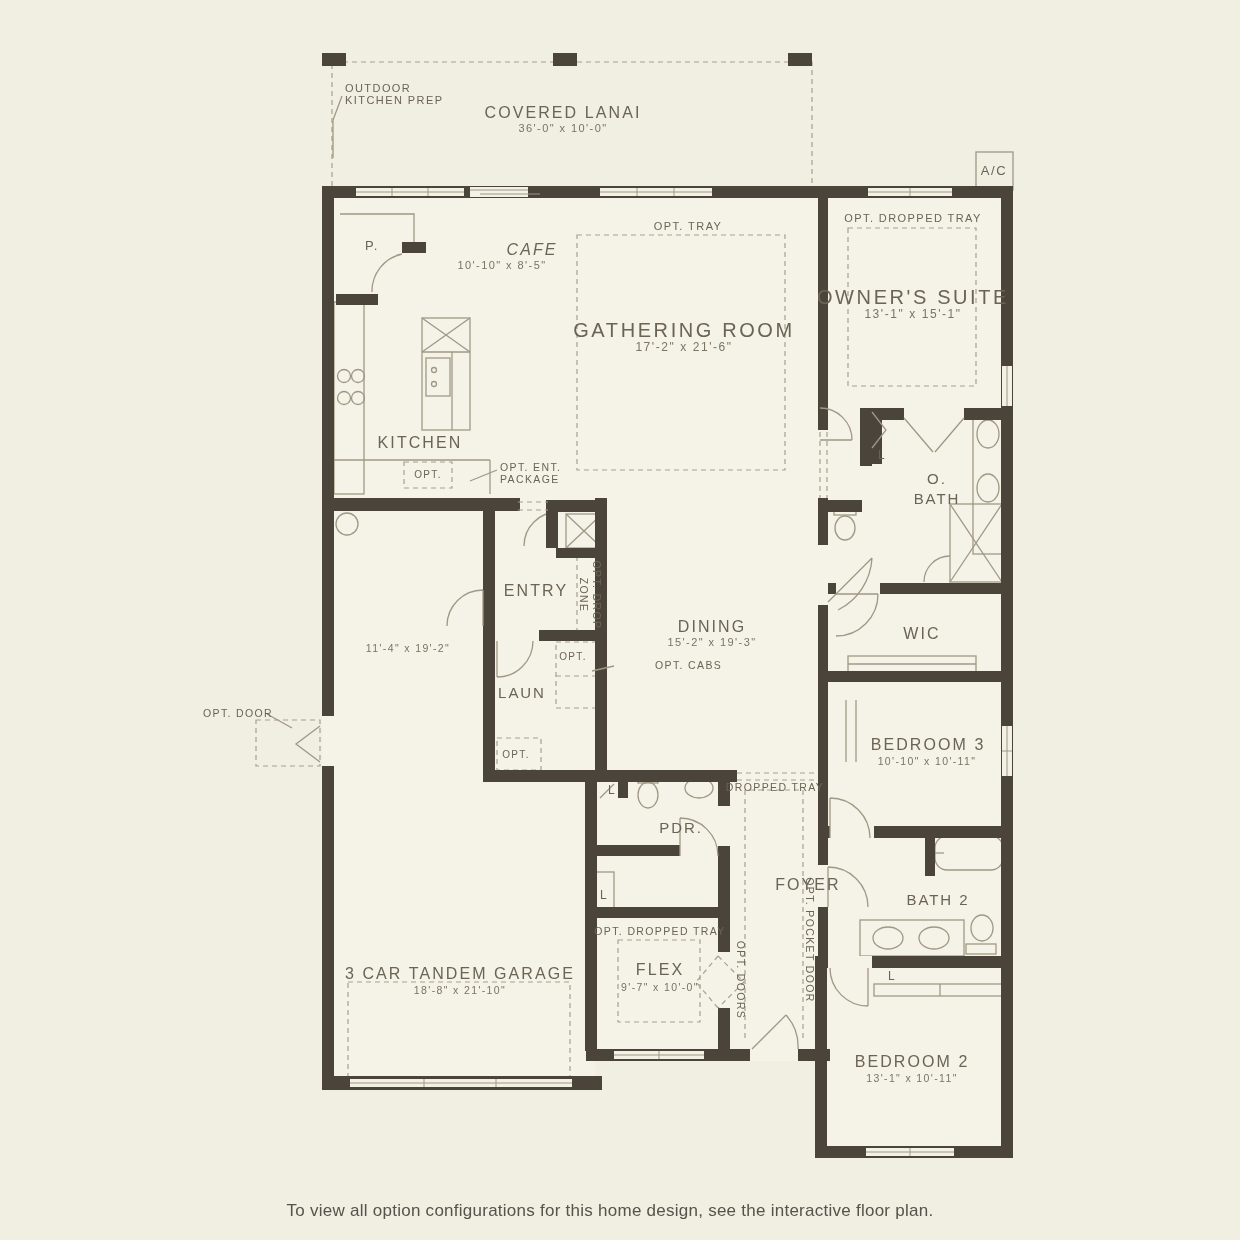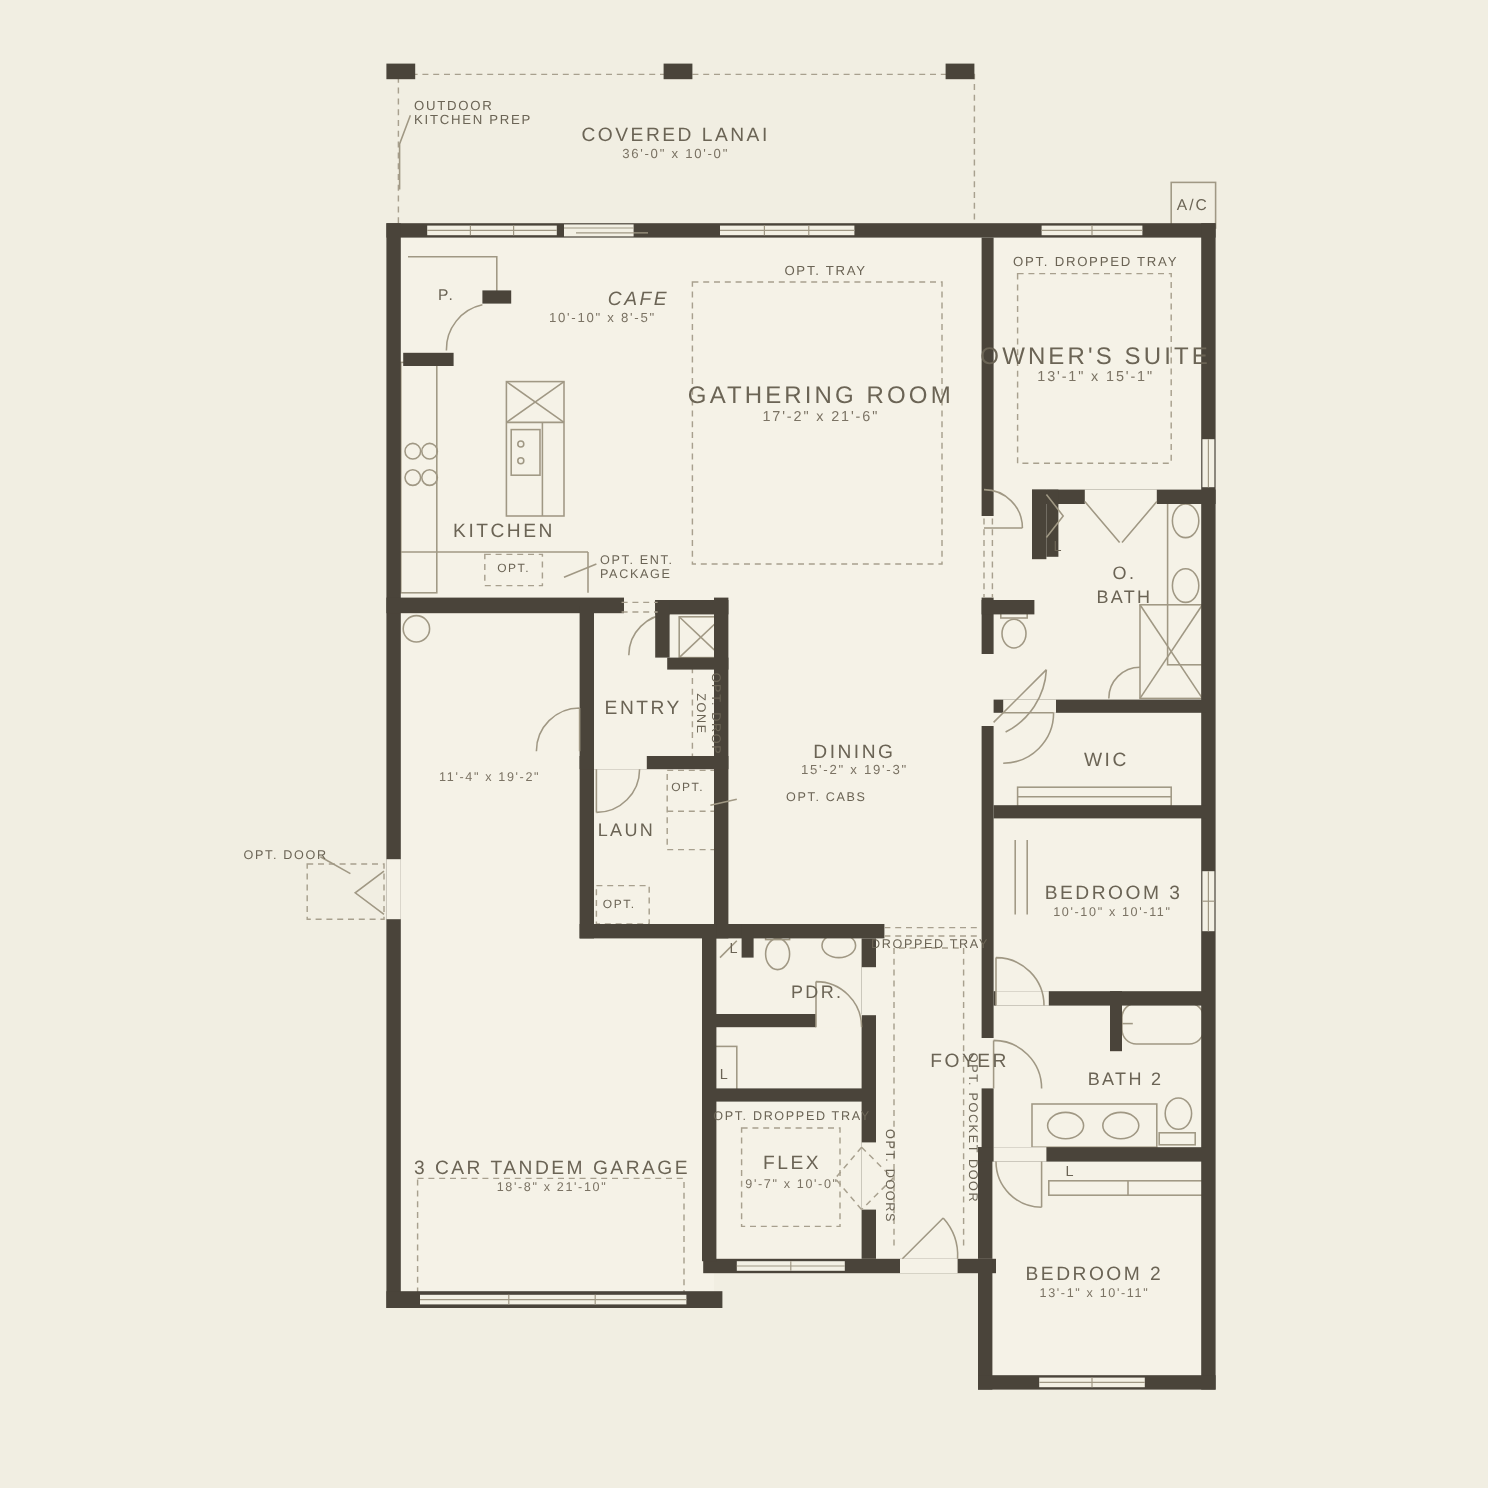--- a/index.html
+++ b/index.html
@@ -313,14 +313,15 @@
 <div class="lbl" style="left:660px;top:970px;font-size:16px;text-align:center;">FLEX</div>
 <div class="lbl dim" style="left:660px;top:987px;font-size:10.5px;">9'-7" x 10'-0"</div>
 <div class="lbl vert" style="left:741px;top:980px;font-size:10.5px;">OPT. DOORS</div>
 
 <div class="lbl" style="left:460px;top:974px;font-size:16px;">3 CAR TANDEM GARAGE</div>
 <div class="lbl dim" style="left:460px;top:990px;font-size:10.5px;">18'-8" x 21'-10"</div>
 
 <div class="lbl" style="left:912px;top:1062px;font-size:16px;">BEDROOM 2</div>
 <div class="lbl dim" style="left:912px;top:1078px;font-size:10.5px;">13'-1" x 10'-11"</div>
 
+<div class="caption" style="left:610px;top:1211px;font-size:17px;">To view all option configurations for this home design, see the interactive floor plan.</div>
 
 </div>
 
 </body></html>

